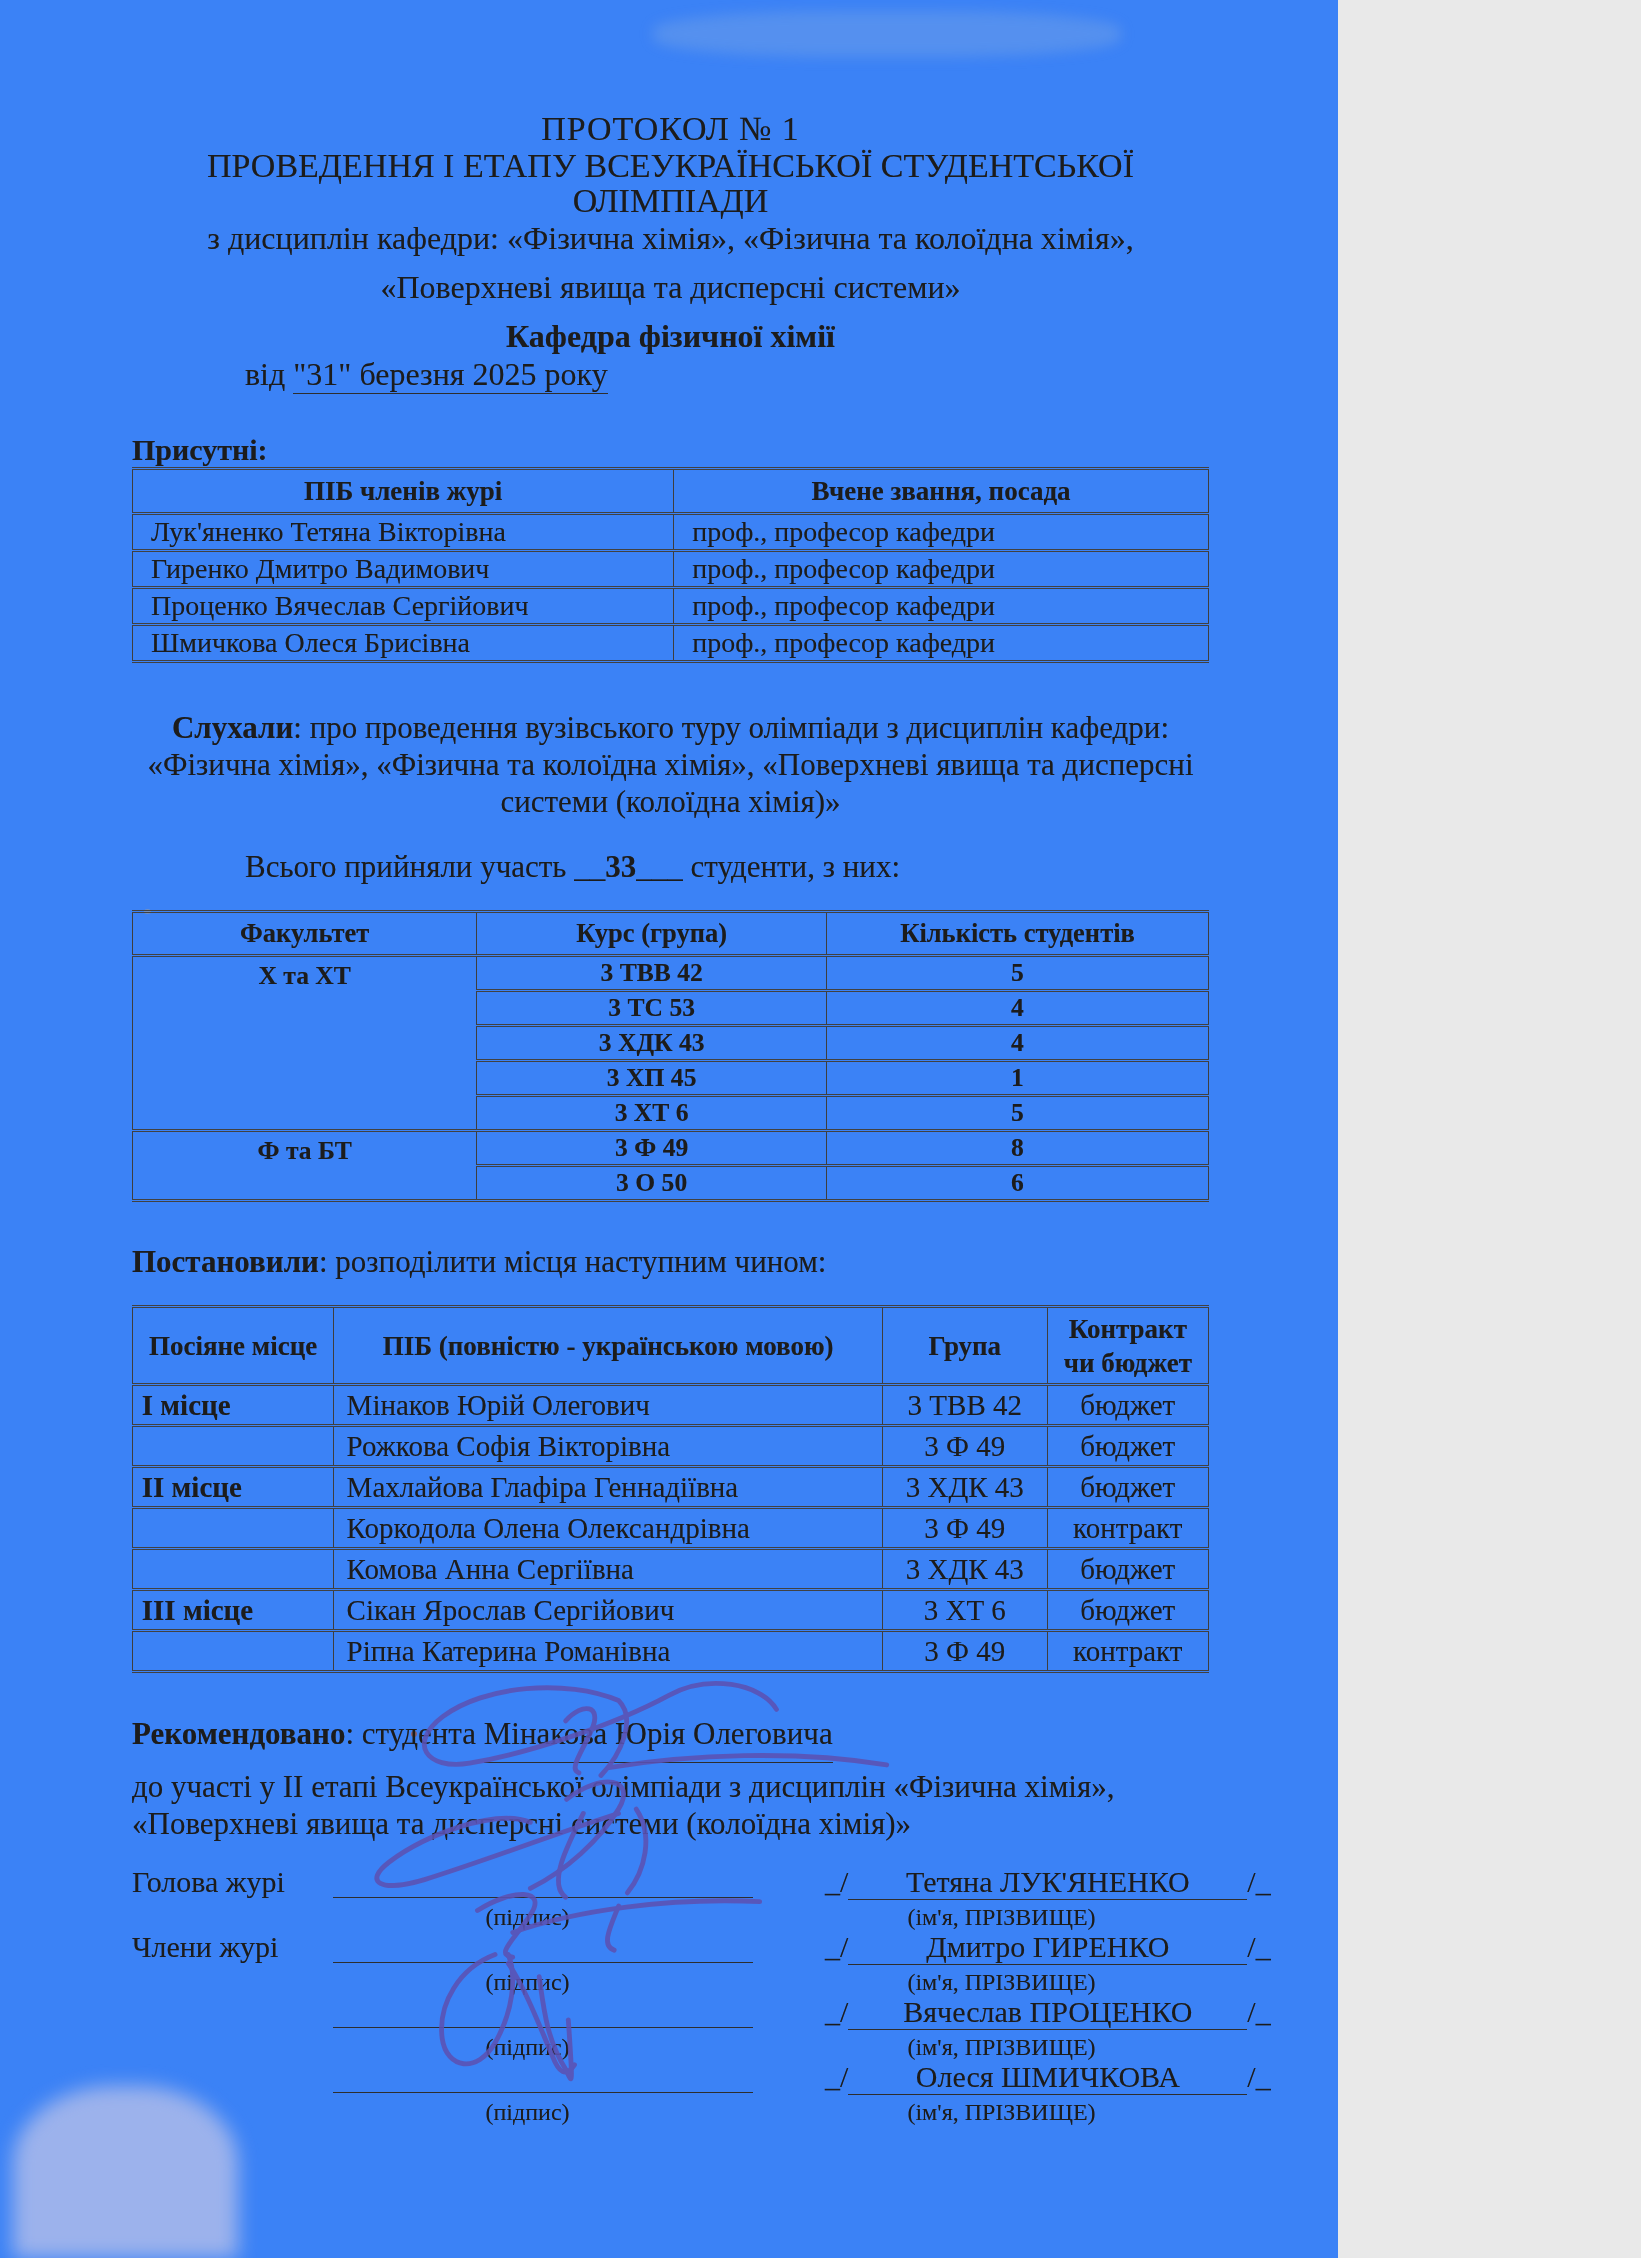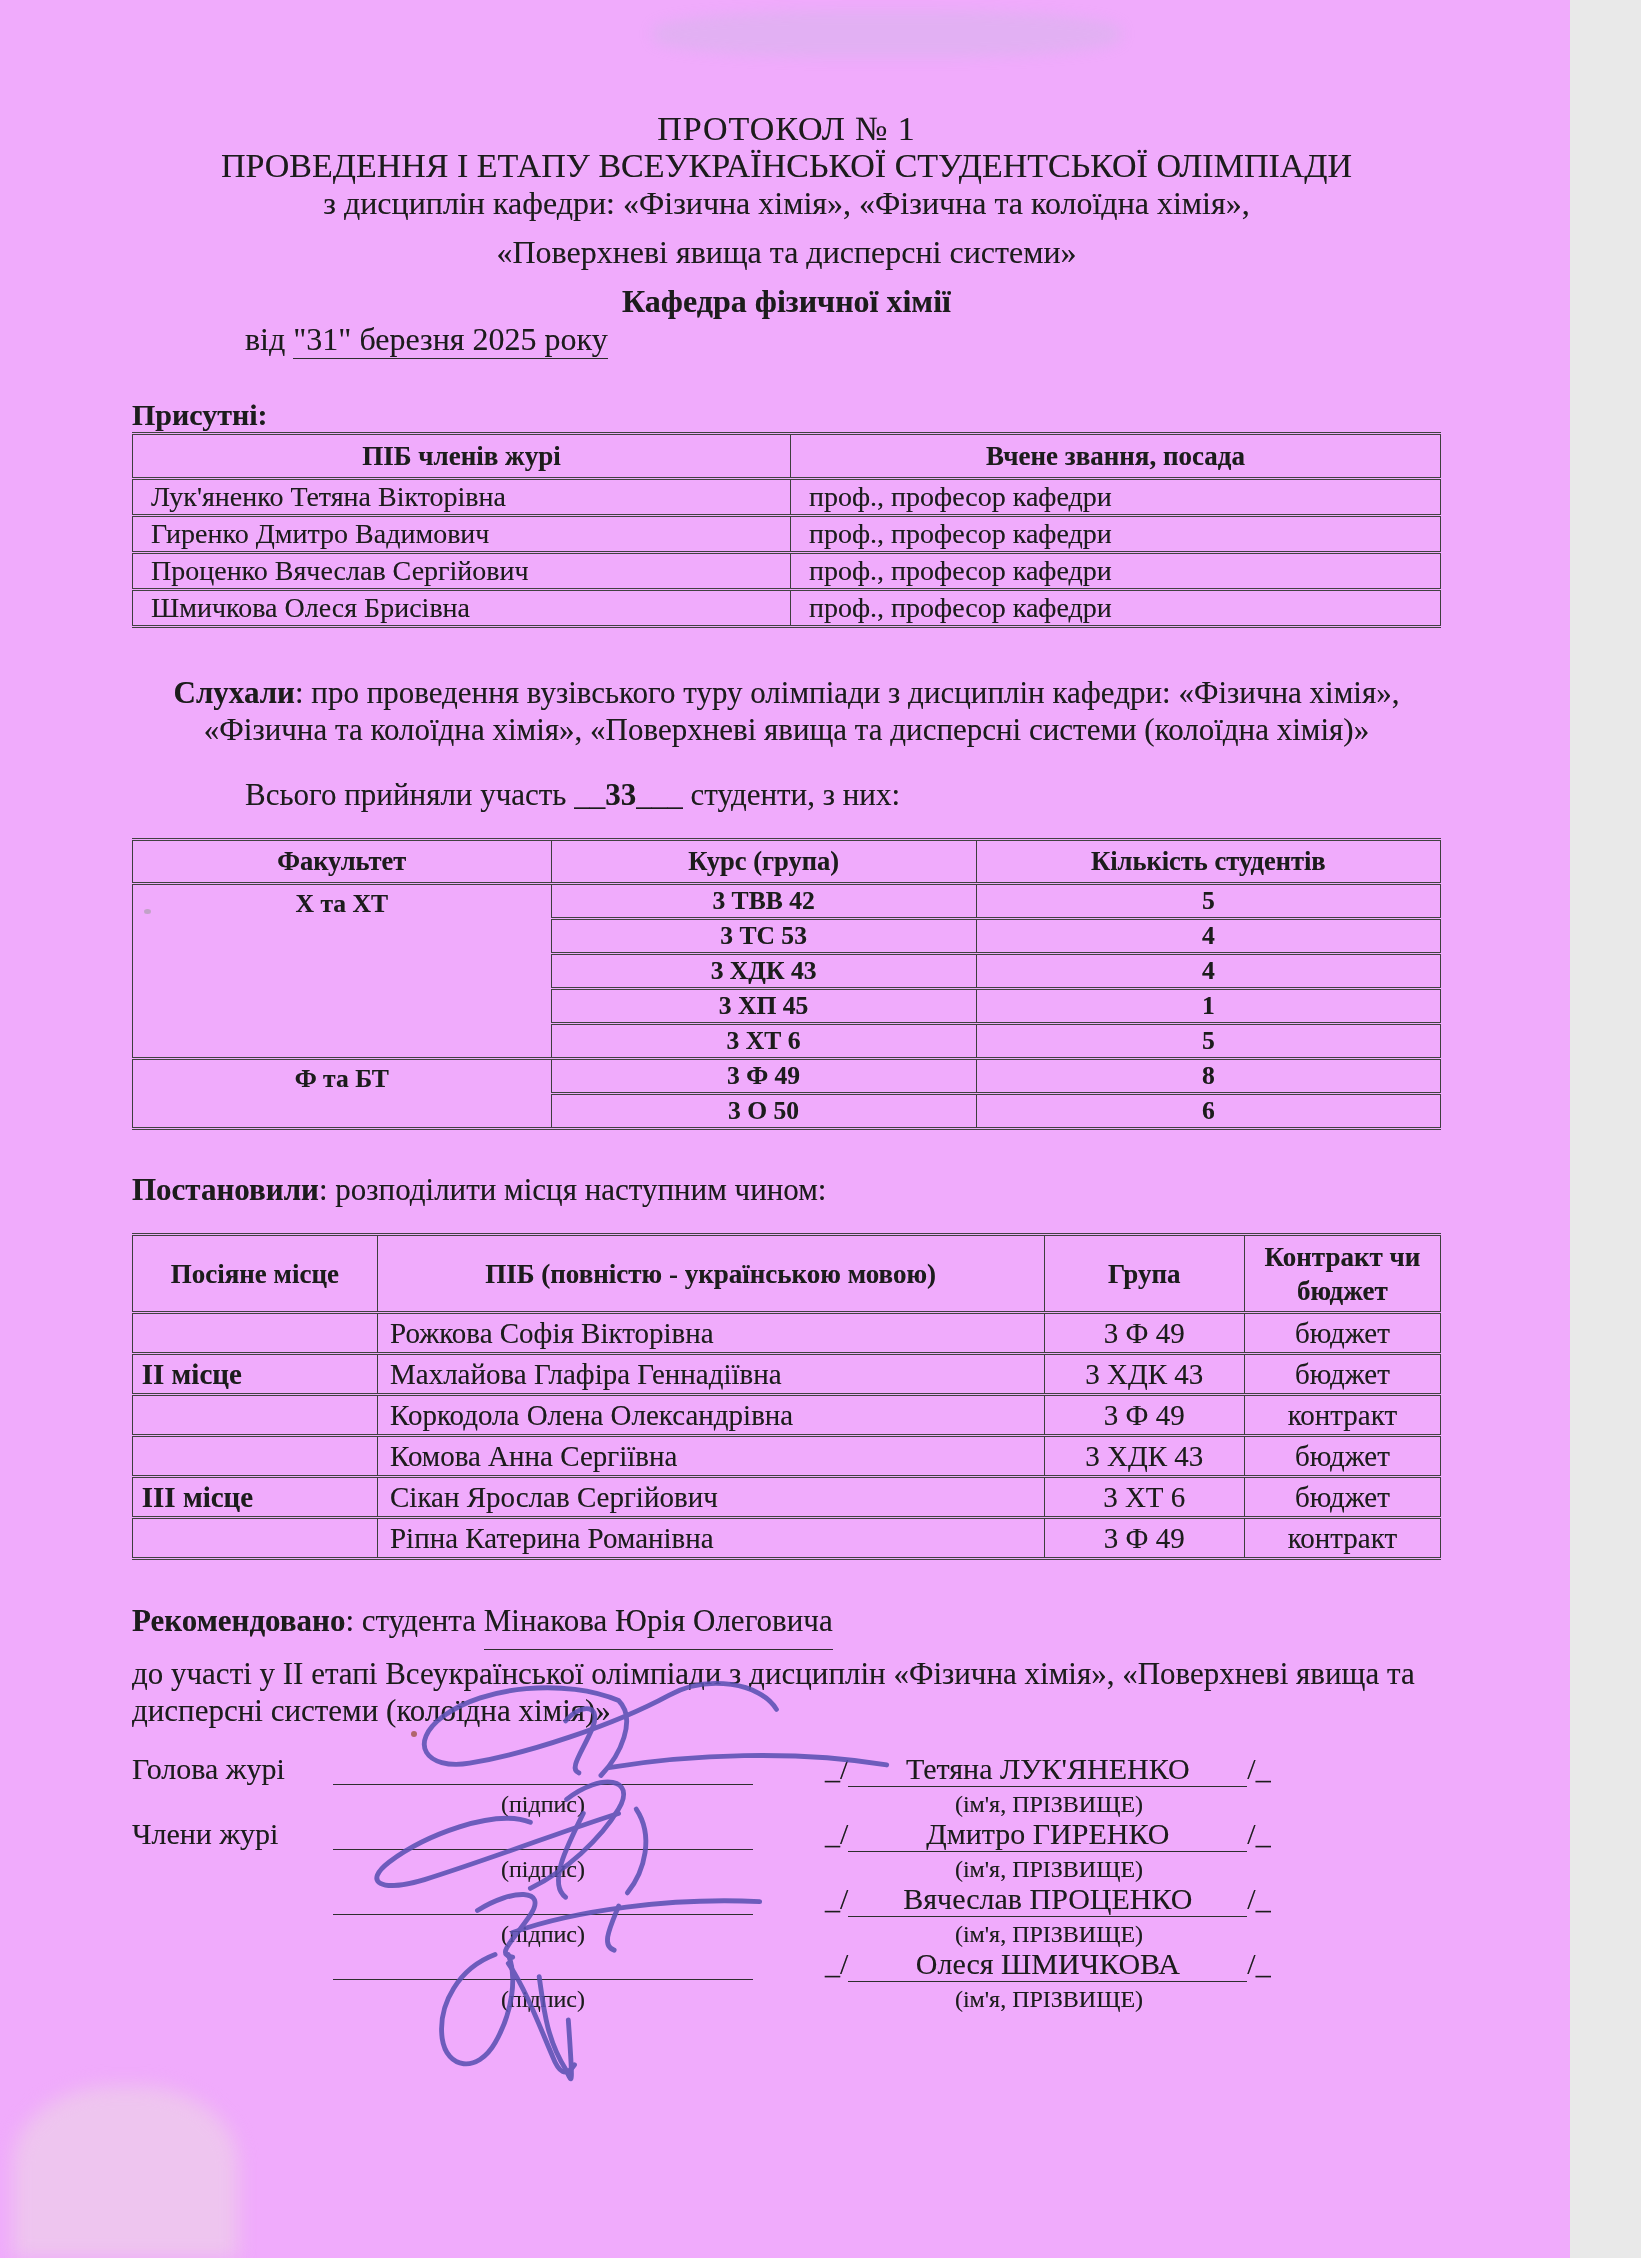--- a/index.html
+++ b/index.html
@@ -1,20 +1,20 @@
 <!DOCTYPE html>
 <html lang="uk" style="font-size:14px"><head>
 <meta charset="utf-8">
 <style>
   html, body { margin: 0; padding: 0; background: #e9e9e9; }
   .page {
     position: relative;
-    width: 1570px;
+    width: 1338px;
     height: 2258px;
-    background: #f0abfc;
+    background: #3b82f6;
     font-family: "Liberation Serif", "DejaVu Serif", serif;
     color: #1c1c1c;
     overflow: hidden;
     text-shadow: 0 0 0.4px rgba(50,50,50,0.45);
   }
   .content { position: relative; padding: 111px 129px 0 132px; }
 
   
   .t1 { font-size: 34px; line-height: 35px; text-align: center; margin: 0; letter-spacing: 0.9px; }
   .t2 { font-size: 34px; line-height: 35px; text-align: center; margin: 1.8px 0 0; }
@@ -205,20 +205,26 @@
       <thead>
         <tr>
           <th>Посіяне місце</th>
           <th>ПІБ (повністю - українською мовою)</th>
           <th>Група</th>
           <th>Контракт чи бюджет</th>
         </tr>
       </thead>
       <tbody>
         <tr>
+            <td class="place">І місце</td>
+            <td class="name">Мінаков Юрій Олегович</td>
+            <td class="group">3 ТВВ 42</td>
+            <td class="funding">бюджет</td>
+          </tr>
+        <tr>
             <td class="place"></td>
             <td class="name">Рожкова Софія Вікторівна</td>
             <td class="group">3 Ф 49</td>
             <td class="funding">бюджет</td>
           </tr>
         <tr>
             <td class="place">ІІ місце</td>
             <td class="name">Махлайова Глафіра Геннадіївна</td>
             <td class="group">3 ХДК 43</td>
             <td class="funding">бюджет</td>

